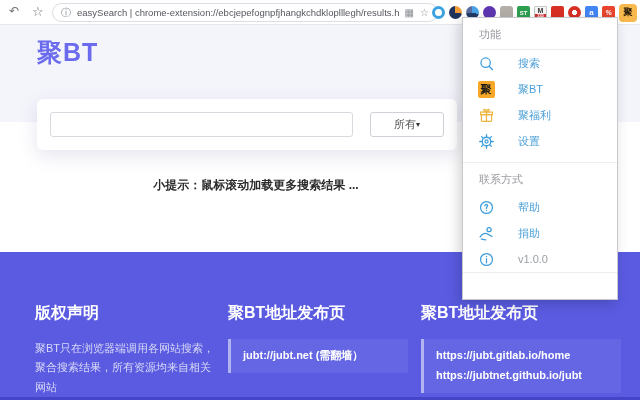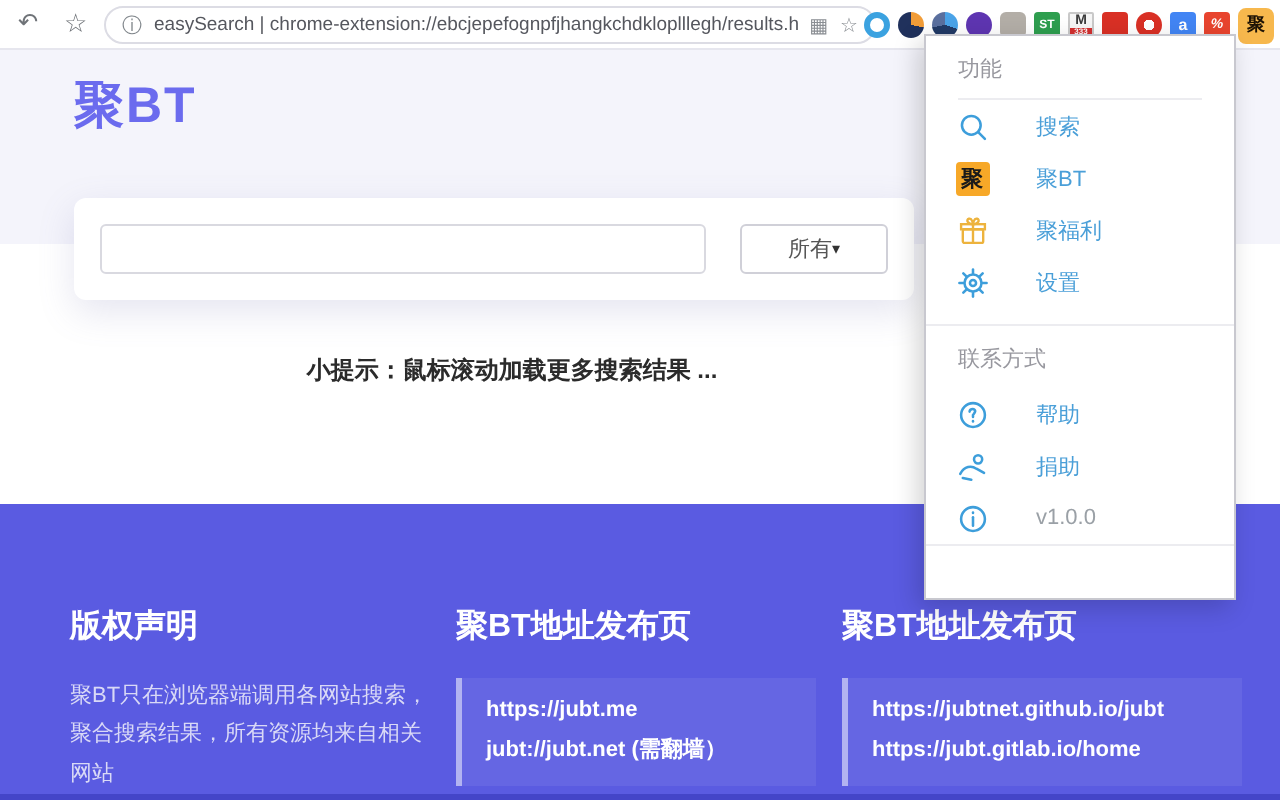--- a/index.html
+++ b/index.html
@@ -132,29 +132,28 @@
 <div class="tip">小提示：鼠标滚动加载更多搜索结果 ...</div>
 
 <div class="footer">
   <div class="fcol fcol1">
     <div class="ftitle">版权声明</div>
     <div class="fbody">聚BT只在浏览器端调用各网站搜索，聚合搜索结果，所有资源均来自相关网站</div>
   </div>
   <div class="fcol fcol2">
     <div class="ftitle">聚BT地址发布页</div>
     <div class="flinks">
-      <a>https://jubt.me</a>
       <a>jubt://jubt.net (需翻墙）</a>
     </div>
   </div>
   <div class="fcol fcol3">
     <div class="ftitle">聚BT地址发布页</div>
     <div class="flinks">
+      <a>https://jubt.gitlab.io/home</a>
       <a>https://jubtnet.github.io/jubt</a>
-      <a>https://jubt.gitlab.io/home</a>
     </div>
   </div>
 </div>
 
 <div class="popup">
 
   <div class="psec-title underline">功能</div>
 
   <div class="menu-item">
     <span class="mi-icon">

